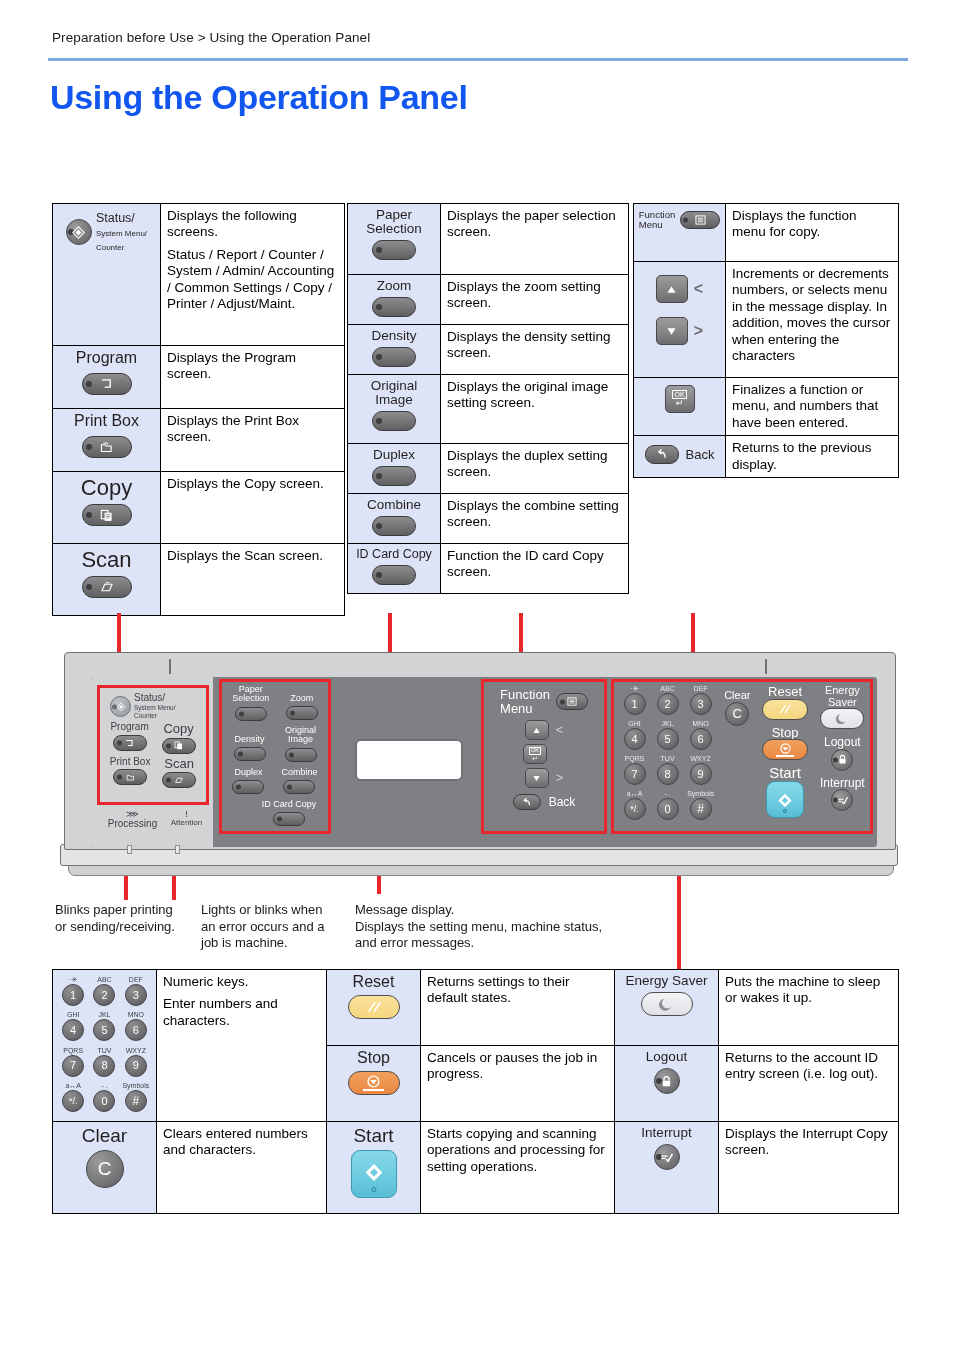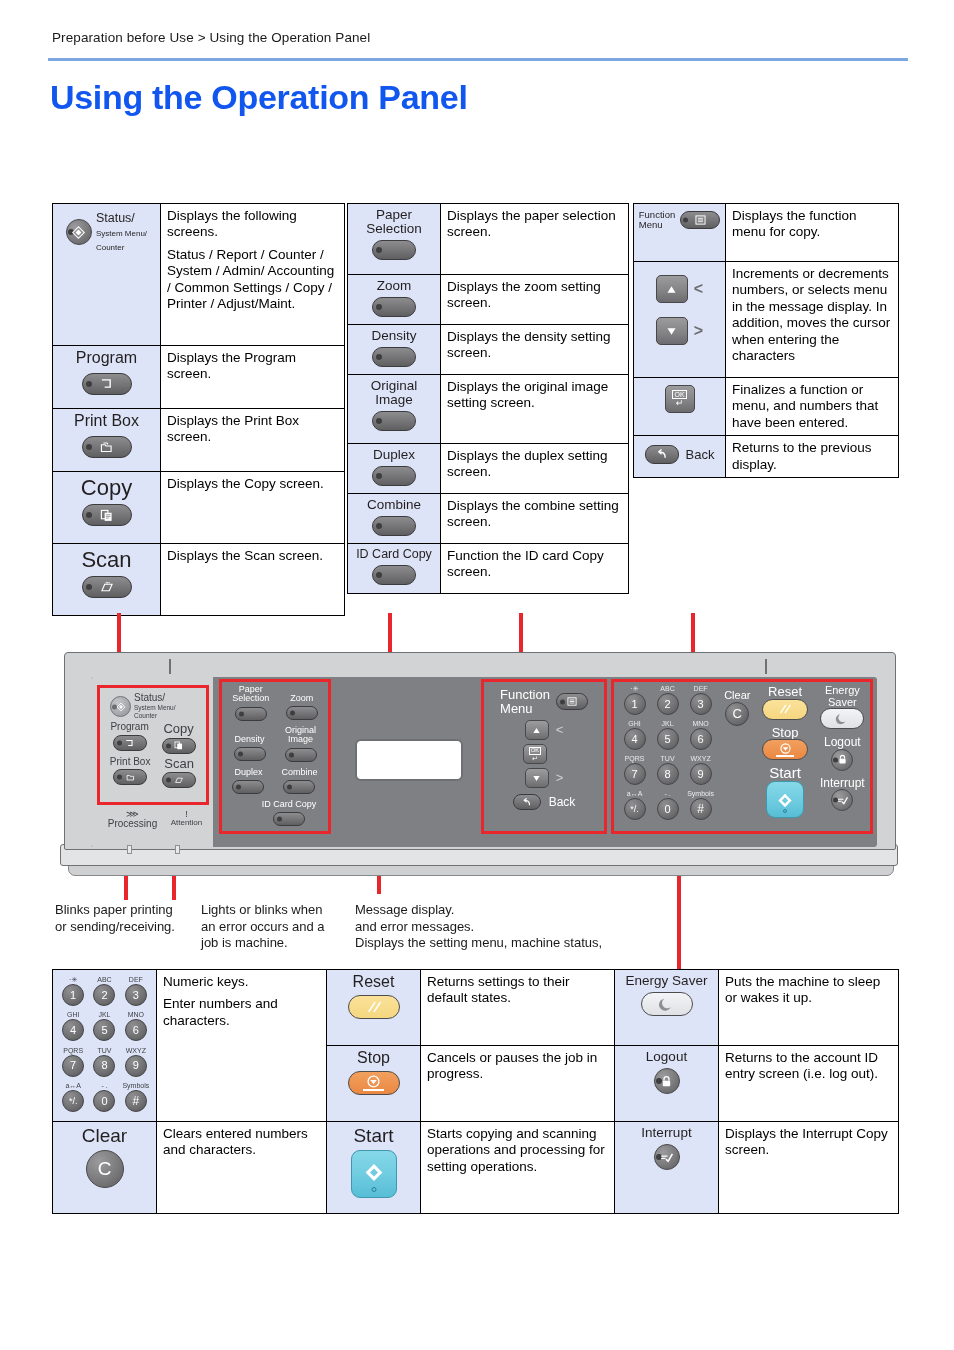--- a/index.html
+++ b/index.html
@@ -786,22 +786,22 @@
     <div>Blinks paper printing</div>
     <div>or sending/receiving.</div>
   </div>
   <div class="cap" style="left:201px; top:902px; width:145px;">
     <div>Lights or blinks when</div>
     <div>an error occurs and a</div>
     <div>job is machine.</div>
   </div>
   <div class="cap" style="left:355px; top:902px; width:330px;">
     <div>Message display.</div>
+    <div>Displays the setting menu, machine status,</div>
     <div>and error messages.</div>
-    <div>Displays the setting menu, machine status,</div>
   </div>
 
   <table class="keytable" style="position:absolute; left:52px; top:969px; width:846px;">
     <colgroup>
       <col style="width:104px">
         <col style="width:170px">
       <col style="width:94px">
         <col style="width:194px">
       <col style="width:104px">
         <col style="width:180px">

